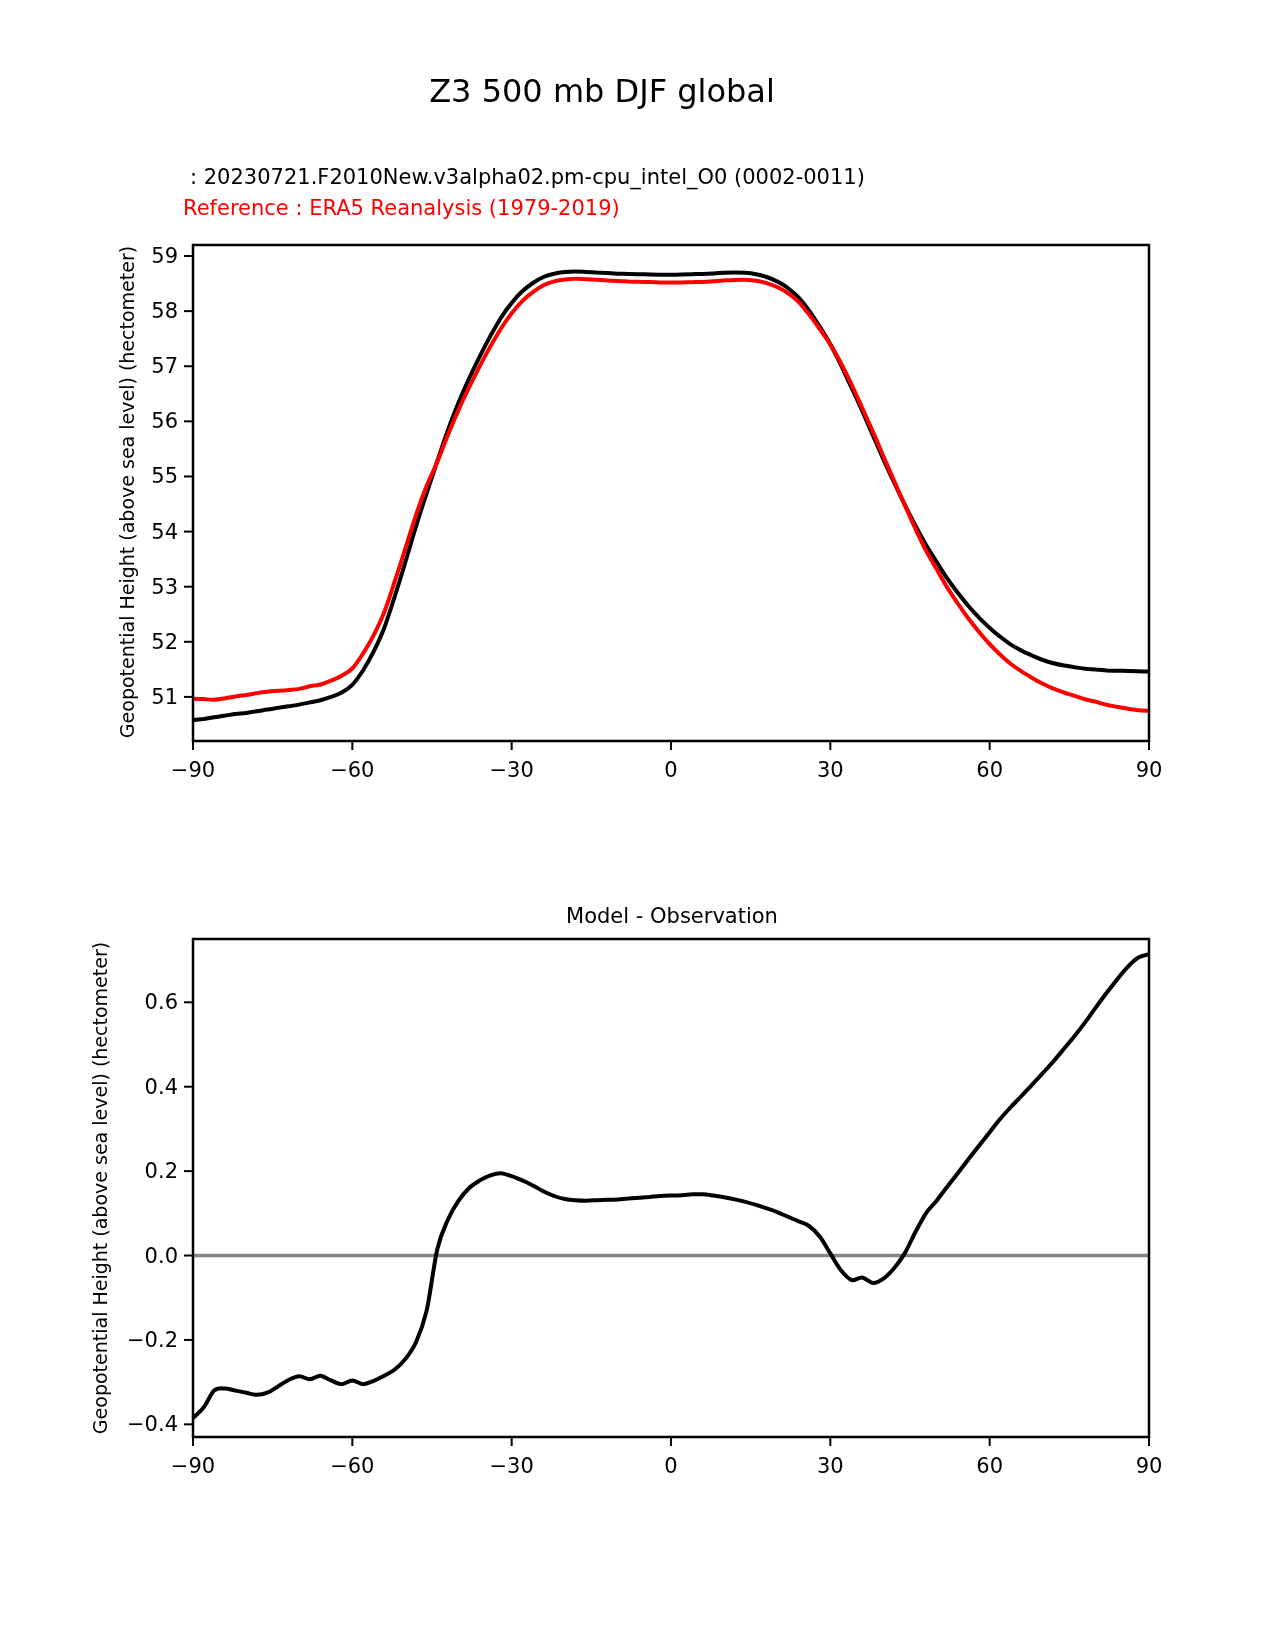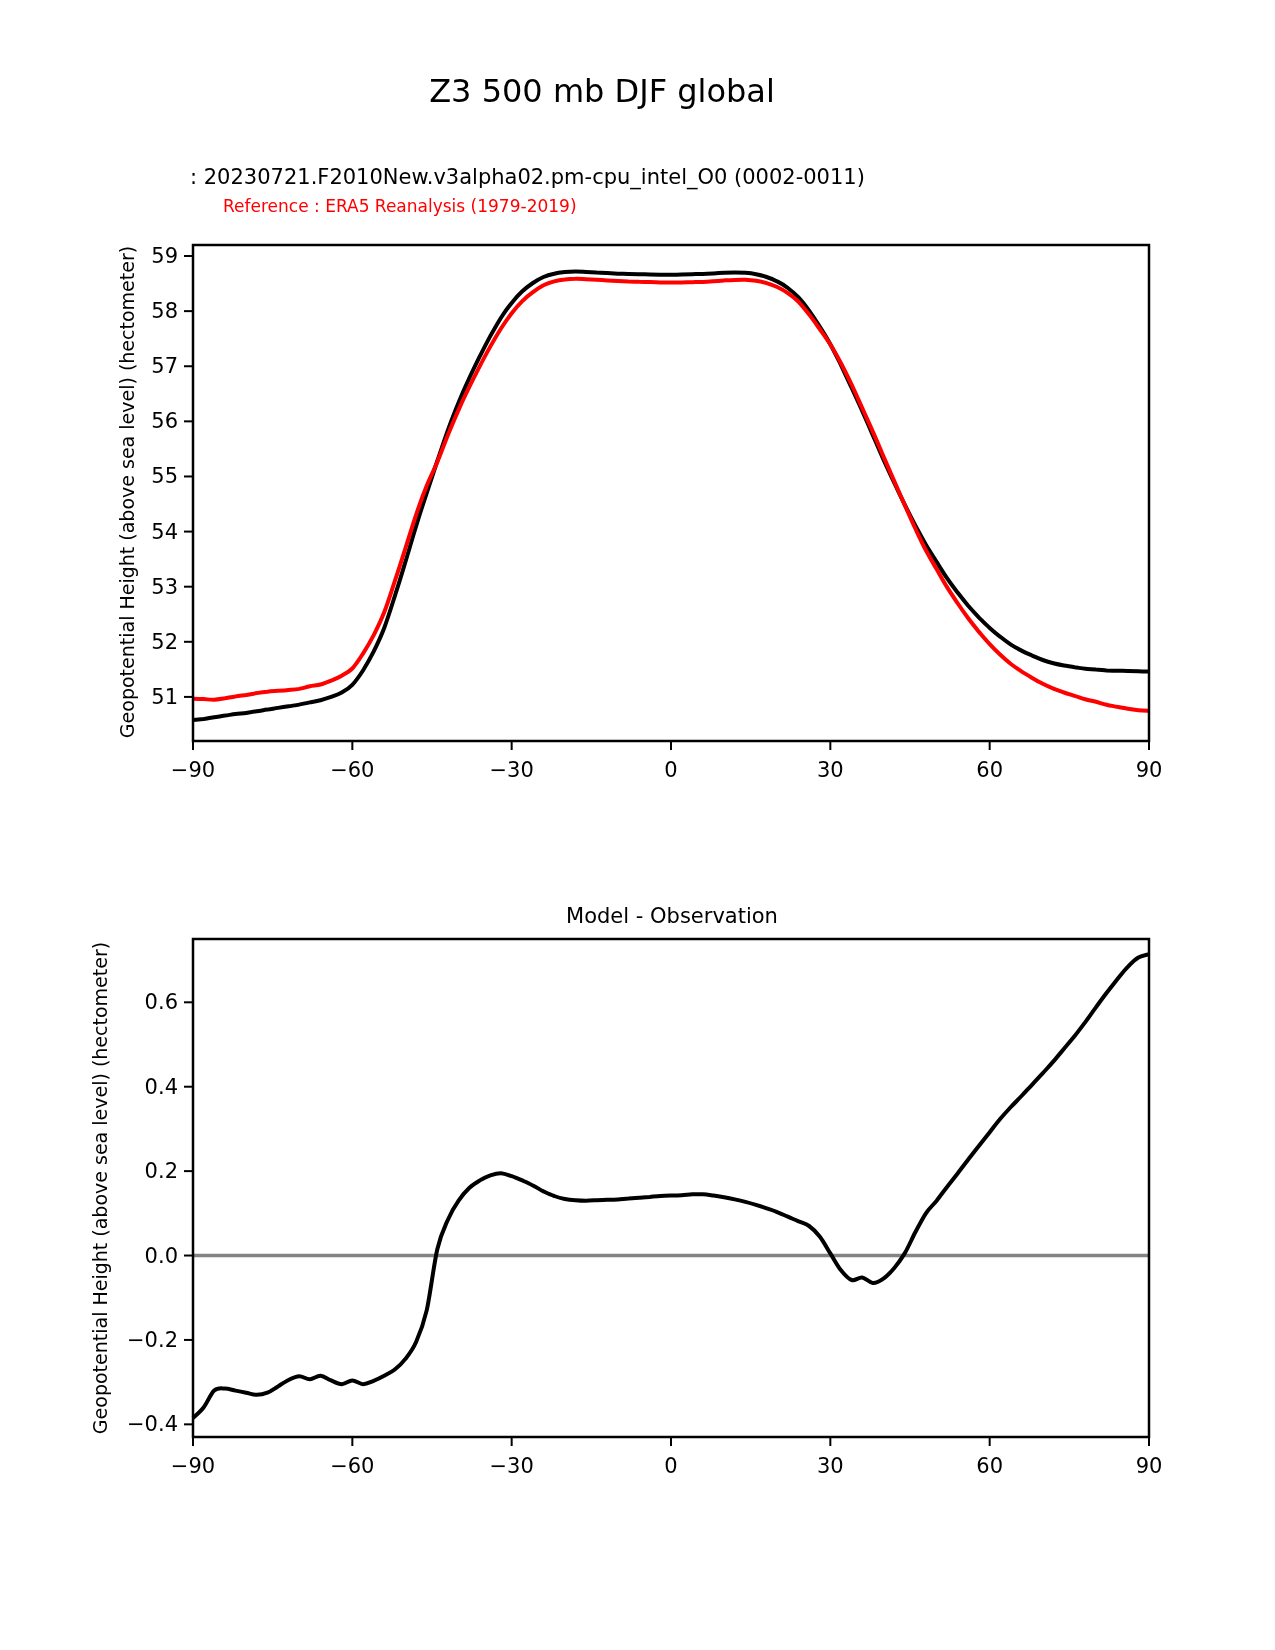--- a/index.html
+++ b/index.html
@@ -14,21 +14,21 @@
   .suptitle{
     position:absolute;left:0;top:72px;width:1204px;
     text-align:center;font-size:32px;color:#000000;
   }
   .subline1{
     position:absolute;left:190px;top:165px;
     font-size:21px;color:#000000;white-space:pre;
   }
   .subline2{
     position:absolute;left:183px;top:196px;
-    font-size:17px;white-space:pre;margin-left:40px;
+    font-size:21px;white-space:pre;
   }
   .ylabel{
     position:absolute;
     font-size:19px;color:#000000;white-space:nowrap;
     transform:translate(-50%,-50%) rotate(-90deg);
   }
   .ylabel-top{left:127px;top:492px;}
   .ylabel-bottom{left:100px;top:1188px;}
   .axtitle{
     position:absolute;left:0;top:904px;width:1344px;

